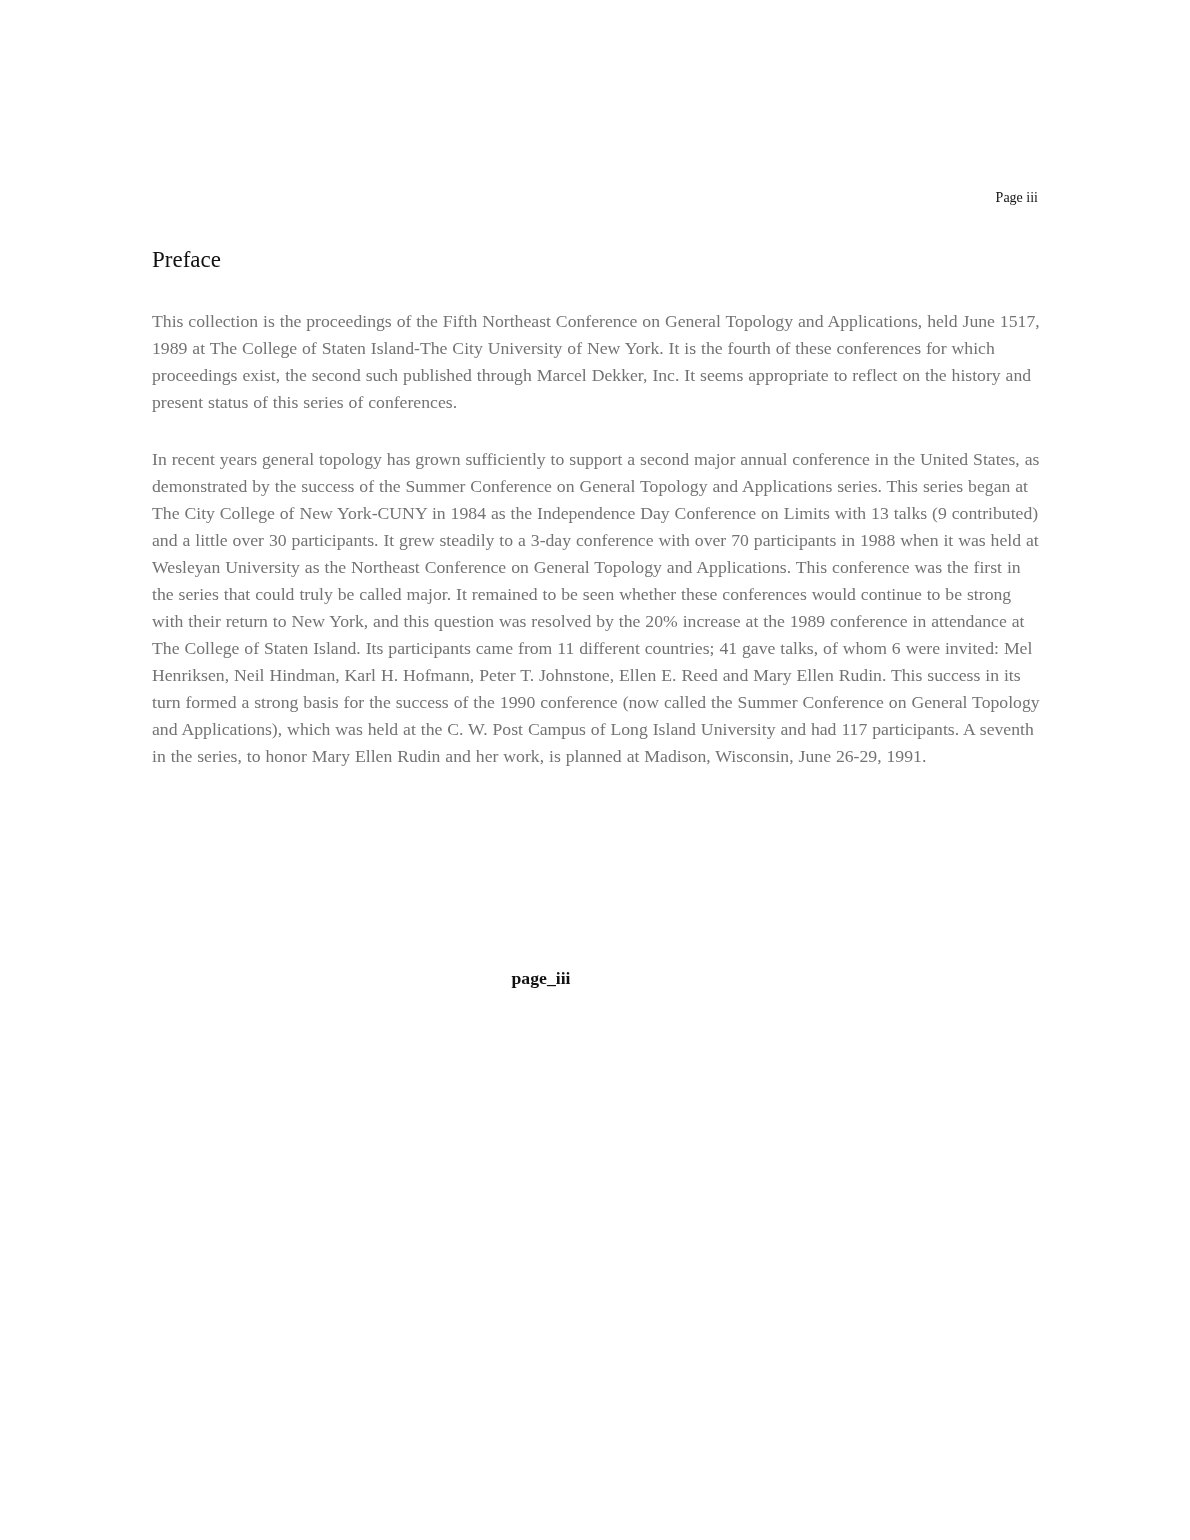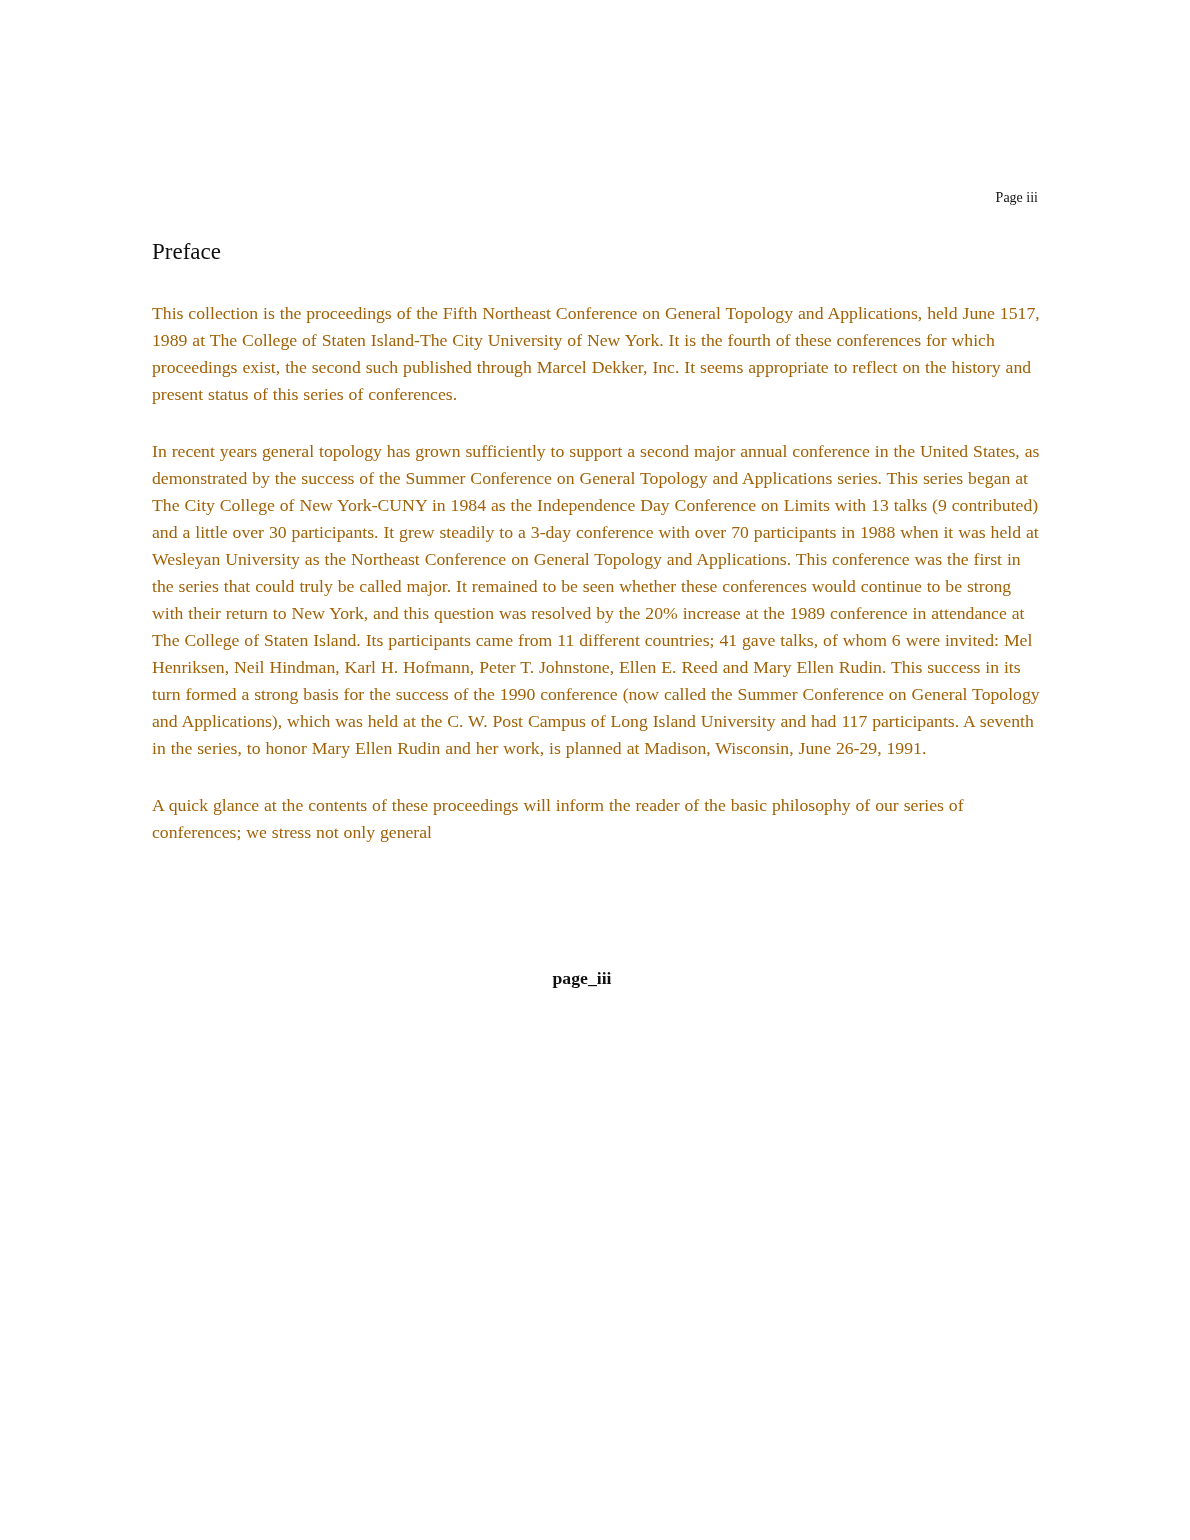--- a/index.html
+++ b/index.html
@@ -26,54 +26,52 @@
   }
   .doc-body {
     position: absolute;
     top: 238px;
     left: 152px;
     width: 888px;
   }
   .title {
     font-size: 23px;
     font-weight: 400;
-    margin: 0 0 34px 0;
+    margin: 8px 0 34px 0;
     line-height: 1.2;
     color: #111111;
   }
   .para {
     font-size: 17.7px;
     line-height: 27px;
     margin: 12px 0 30px 0;
     text-align: left;
-    color: #a16207;
+    color: #737373;
     word-spacing: 0.5px;
   }
   .footer-tag {
     position: absolute;
     top: 968px;
     left: 0;
     width: 1082px;
     text-align: center;
     font-size: 17.7px;
     font-weight: 700;
     color: #111111;
-    padding-left: 41px;
   }
 </style>
 </head>
 <body>
 
 <div class="sheet">
   <div class="page-number">Page iii</div>
 
   <div class="doc-body">
     <h1 class="title">Preface</h1>
 
     <p class="para">This collection is the proceedings of the Fifth Northeast Conference on General Topology and Applications, held June 1517, 1989 at The College of Staten Island-The City University of New York. It is the fourth of these conferences for which proceedings exist, the second such published through Marcel Dekker, Inc. It seems appropriate to reflect on the history and present status of this series of conferences.</p>
 
     <p class="para">In recent years general topology has grown sufficiently to support a second major annual conference in the United States, as demonstrated by the success of the Summer Conference on General Topology and Applications series. This series began at The City College of New York-CUNY in 1984 as the Independence Day Conference on Limits with 13 talks (9 contributed) and a little over 30 participants. It grew steadily to a 3-day conference with over 70 participants in 1988 when it was held at Wesleyan University as the Northeast Conference on General Topology and Applications. This conference was the first in the series that could truly be called major. It remained to be seen whether these conferences would continue to be strong with their return to New York, and this question was resolved by the 20% increase at the 1989 conference in attendance at The College of Staten Island. Its participants came from 11 different countries; 41 gave talks, of whom 6 were invited: Mel Henriksen, Neil Hindman, Karl H. Hofmann, Peter T. Johnstone, Ellen E. Reed and Mary Ellen Rudin. This success in its turn formed a strong basis for the success of the 1990 conference (now called the Summer Conference on General Topology and Applications), which was held at the C. W. Post Campus of Long Island University and had 117 participants. A seventh in the series, to honor Mary Ellen Rudin and her work, is planned at Madison, Wisconsin, June 26-29, 1991.</p>
 
-    <p class="para">A quick glance at the contents of these proceedings will inform the reader of the basic philosophy of our series of conferences; we stress not only general</p>
   </div>
 
   <div class="footer-tag">page_iii</div>
 </div>
 
 </body></html>

